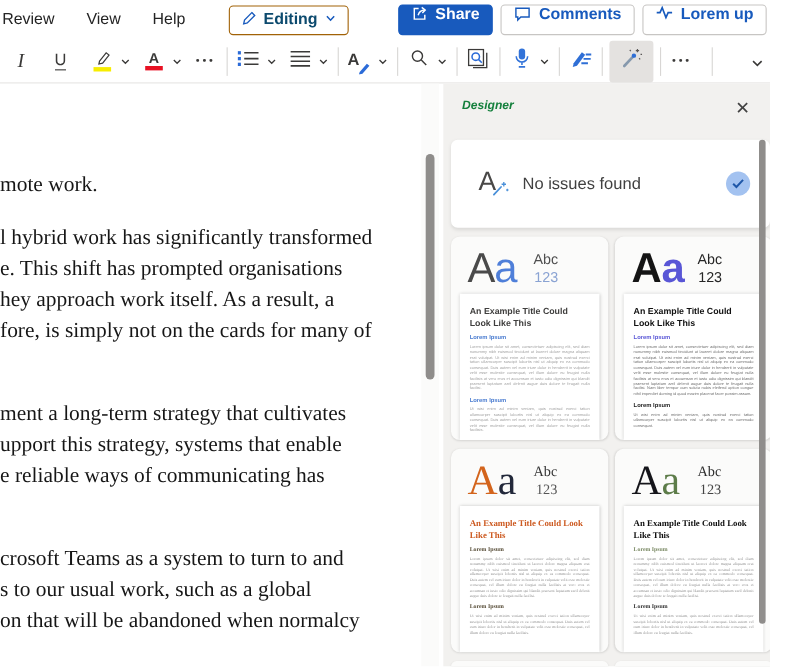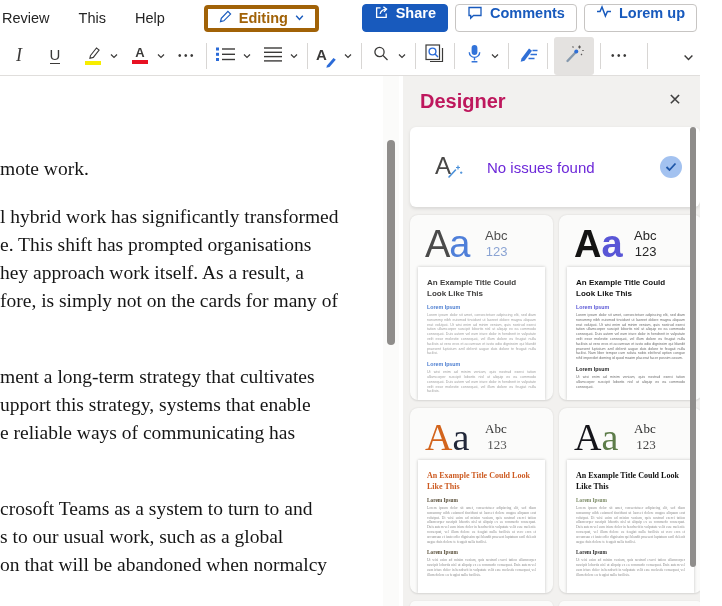--- a/index.html
+++ b/index.html
@@ -4,22 +4,22 @@
 <style>
   * { margin:0; padding:0; box-sizing:border-box; }
   html,body { width:722px; height:606px; overflow:hidden; background:#fff;
               font-family:"Liberation Sans", sans-serif; -webkit-font-smoothing:antialiased; }
   .app { position:relative; width:700px; height:606px; }
 
   
   .menubar { position:relative; height:36px; display:flex; align-items:center; background:#fff; padding-left:2px; }
   .menu-item { font-size:14.5px; color:#242424; margin-right:29px; cursor:pointer; }
   .editing-btn { display:flex; align-items:center; gap:6px; margin-left:10px;
-                 height:27px; padding:0 10px; border:4px solid #a16207; border-radius:4px;
-                 background:#fff; color:#a16207; font-size:14.5px; font-weight:600; cursor:pointer; }
+                 height:27px; padding:0 10px; border:1px solid #a16207; border-radius:4px;
+                 background:#fff; color:#0c4a6e; font-size:14.5px; font-weight:600; cursor:pointer; }
   .mb-right { margin-left:auto; display:flex; align-items:center; gap:7px; margin-right:3px; }
   .btn { display:flex; gap:7px; height:28px; padding:0 11px;
          border-radius:4px; font-size:14.5px; font-weight:600; cursor:pointer; }
   .btn-share { background:#185abd; border:1px solid #185abd; color:#fff; }
   .btn-ghost { background:#fff; border:1px solid #c7c5c3; color:#185abd; }
 
   
   .toolbar { position:relative; height:40px; display:flex; align-items:center;
              border-bottom:1px solid #e0dedc; background:#fff; padding-left:6px; }
   .tbtn { height:32px; min-width:26px; display:flex; align-items:center; justify-content:center;
@@ -44,31 +44,31 @@
   .doc { position:absolute; left:0; top:0; width:383px; height:100%; overflow:hidden; cursor:text; }
   .doc-text { padding-top:79px; font-family:"Liberation Serif", serif; font-size:19.5px;
               line-height:28px; color:#161616; white-space:nowrap; }
   .doc-text p.g20 { margin-bottom:20px; }
   .doc-text p.g48 { margin-bottom:48px; }
   .doc-vtrack { position:absolute; left:383px; top:0; width:16px; height:100%; background:#fbfbfa; }
   .doc-vthumb { position:absolute; left:4px; top:64px; width:8px; height:205px; background:#8f8d8b; border-radius:4px; }
 
   
   .panel { position:absolute; left:403px; top:0; right:0; bottom:0; background:#f2f1ef; overflow:hidden; }
-  .panel-title { position:absolute; left:17px; top:14px; font-size:20px; font-weight:700; color:#be185d; }
+  .panel-title { position:absolute; left:17px; top:14px; font-size:11px; font-weight:700; color:#15803d;font-style:italic; }
   .panel-close { position:absolute; right:13px; top:11px; width:24px; height:24px; display:flex;
                  align-items:center; justify-content:center; font-size:16px; color:#424242; cursor:pointer; }
 
   .status-card { position:absolute; left:7px; top:51px; width:290px; height:80px; background:#fff;
                  border-radius:6px; box-shadow:0 1.6px 3.6px rgba(0,0,0,.10);
                  display:flex; align-items:center; }
   .status-icon { position:relative; margin-left:25px; width:30px; height:30px; }
   .status-icon .big-a { font-size:24px; color:#494847; font-weight:400; }
   .status-icon svg { position:absolute; left:12px; top:10px; }
-  .status-label { flex:1; margin-left:22px; font-size:15px; color:#6d28d9; }
+  .status-label { flex:1; margin-left:10px; font-size:15px; color:#404040; }
   .status-check { width:22px; height:22px; margin-right:18px; border-radius:50%; background:#a3c2f0;
                   display:flex; align-items:center; justify-content:center; }
 
   .cards { position:absolute; left:7px; top:139px; width:292px; display:grid;
            grid-template-columns:143px 143px; column-gap:6px; row-gap:8px; }
   .dcard { position:relative; height:185px; background:#fbfbfa; border-radius:8px;
            box-shadow:0 0.6px 2px rgba(0,0,0,.12); overflow:hidden; cursor:pointer; }
   .dcard.sliver { height:5px; border-radius:8px 8px 0 0; }
   .aa { position:absolute; left:15px; top:5px; font-size:38px; line-height:48px; color:var(--aaA,#333); }
   .aa .a2 { color:var(--aaB,#333); }
@@ -88,21 +88,21 @@
   .panel-vthumb { position:absolute; right:4px; top:51px; width:6px; height:440px;
                   background:#8f8d8b; border-radius:3px; cursor:grab; }
 </style>
 </head>
 <body>
 
 <div class="app">
 
   <div class="menubar">
     <span class="menu-item">Review</span>
-    <span class="menu-item">This</span>
+    <span class="menu-item">View</span>
     <span class="menu-item">Help</span>
 
     <button class="editing-btn">
       <span>
         <svg width="15" height="15" viewBox="0 0 16 16" fill="none" stroke="#185abd" stroke-width="1.3">
           <path d="M10.6 2.6 l2.8 2.8 L6.2 12.6 l-3.5 .9 .8-3.6 z"></path>
         </svg>
       </span>
       <span>Editing</span>
       <span>

